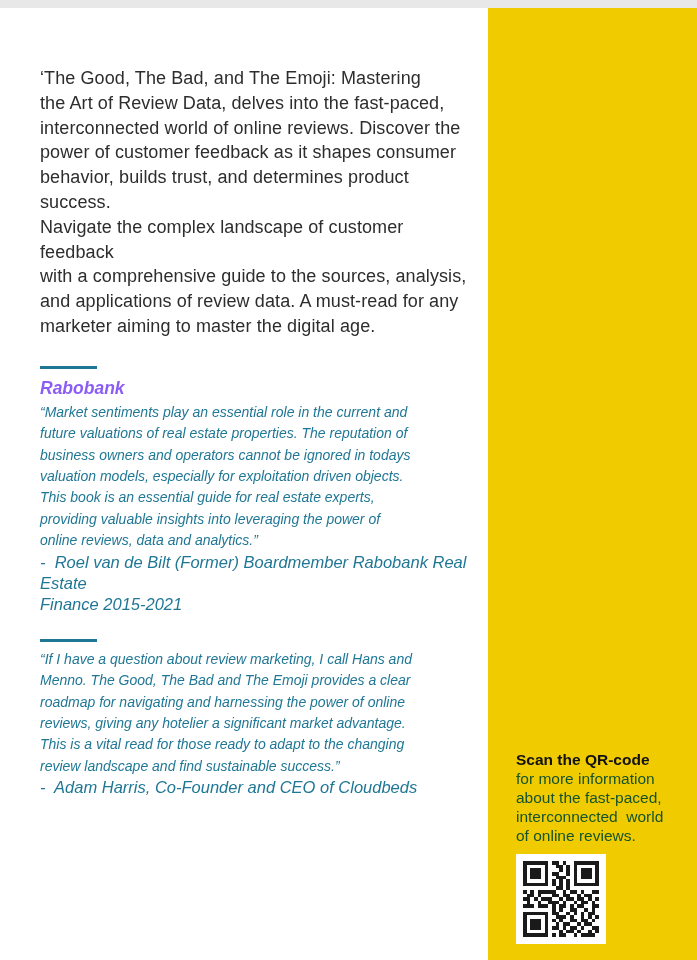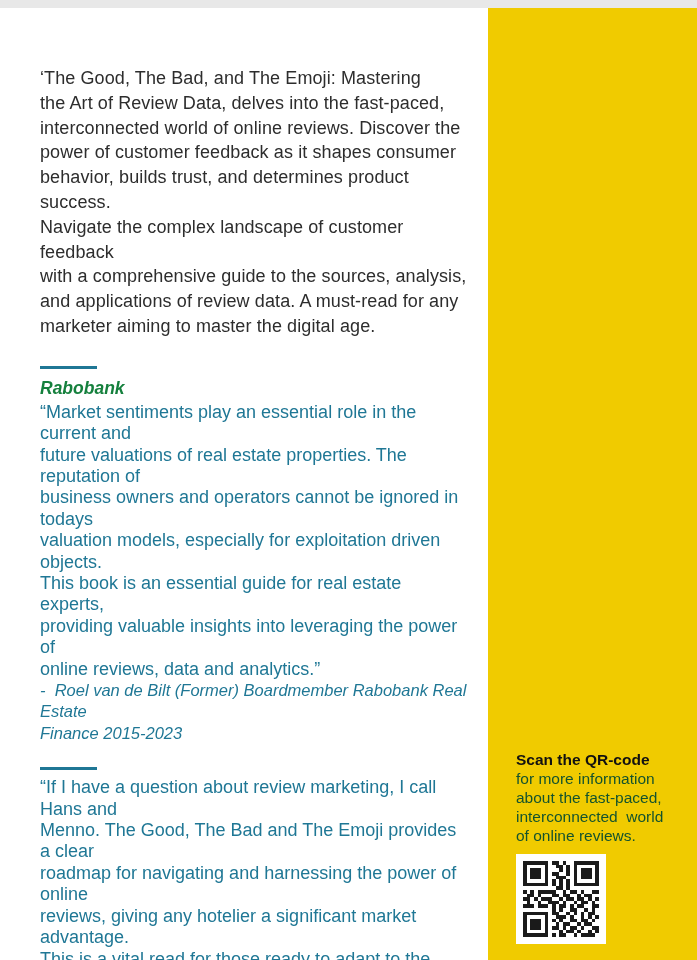--- a/index.html
+++ b/index.html
@@ -35,29 +35,30 @@
   .testimonial.second { margin-top: 23px; }
   .divider {
     width: 57px; height: 3px;
     background: #1F7795;
     margin-bottom: 7px;
   }
   .company {
     font-size: 17.5px;
     font-weight: 700;
     font-style: italic;
-    color: #15803d;
+    color: #8b5cf6;
     line-height: 24px;
   }
   .quote {
-    font-size: 18px;
+    font-size: 14px;
     line-height: 21.4px;
     color: #1F7795;
     white-space: pre-wrap;
     margin-top: 2px;
+    font-style: italic;
   }
   .attribution {
     font-size: 16.5px;
     line-height: 21.4px;
     font-style: italic;
     color: #1F7795;
     white-space: pre-wrap;
   }
   .sidebar-content {
     position: absolute;
@@ -115,21 +116,21 @@
       <div class="divider"></div>
       <div class="company">Rabobank</div>
       <div class="quote">“Market sentiments play an essential role in the current and
 future valuations of real estate properties. The reputation of
 business owners and operators cannot be ignored in todays
 valuation models, especially for exploitation driven objects.
 This book is an essential guide for real estate experts,
 providing valuable insights into leveraging the power of
 online reviews, data and analytics.”</div>
       <div class="attribution">-  Roel van de Bilt (Former) Boardmember Rabobank Real Estate
-Finance 2015-2023</div>
+Finance 2015-2021</div>
     </div>
 
     <div class="testimonial second">
       <div class="divider"></div>
       <div class="quote">“If I have a question about review marketing, I call Hans and
 Menno. The Good, The Bad and The Emoji provides a clear
 roadmap for navigating and harnessing the power of online
 reviews, giving any hotelier a significant market advantage.
 This is a vital read for those ready to adapt to the changing
 review landscape and find sustainable success.”</div>

